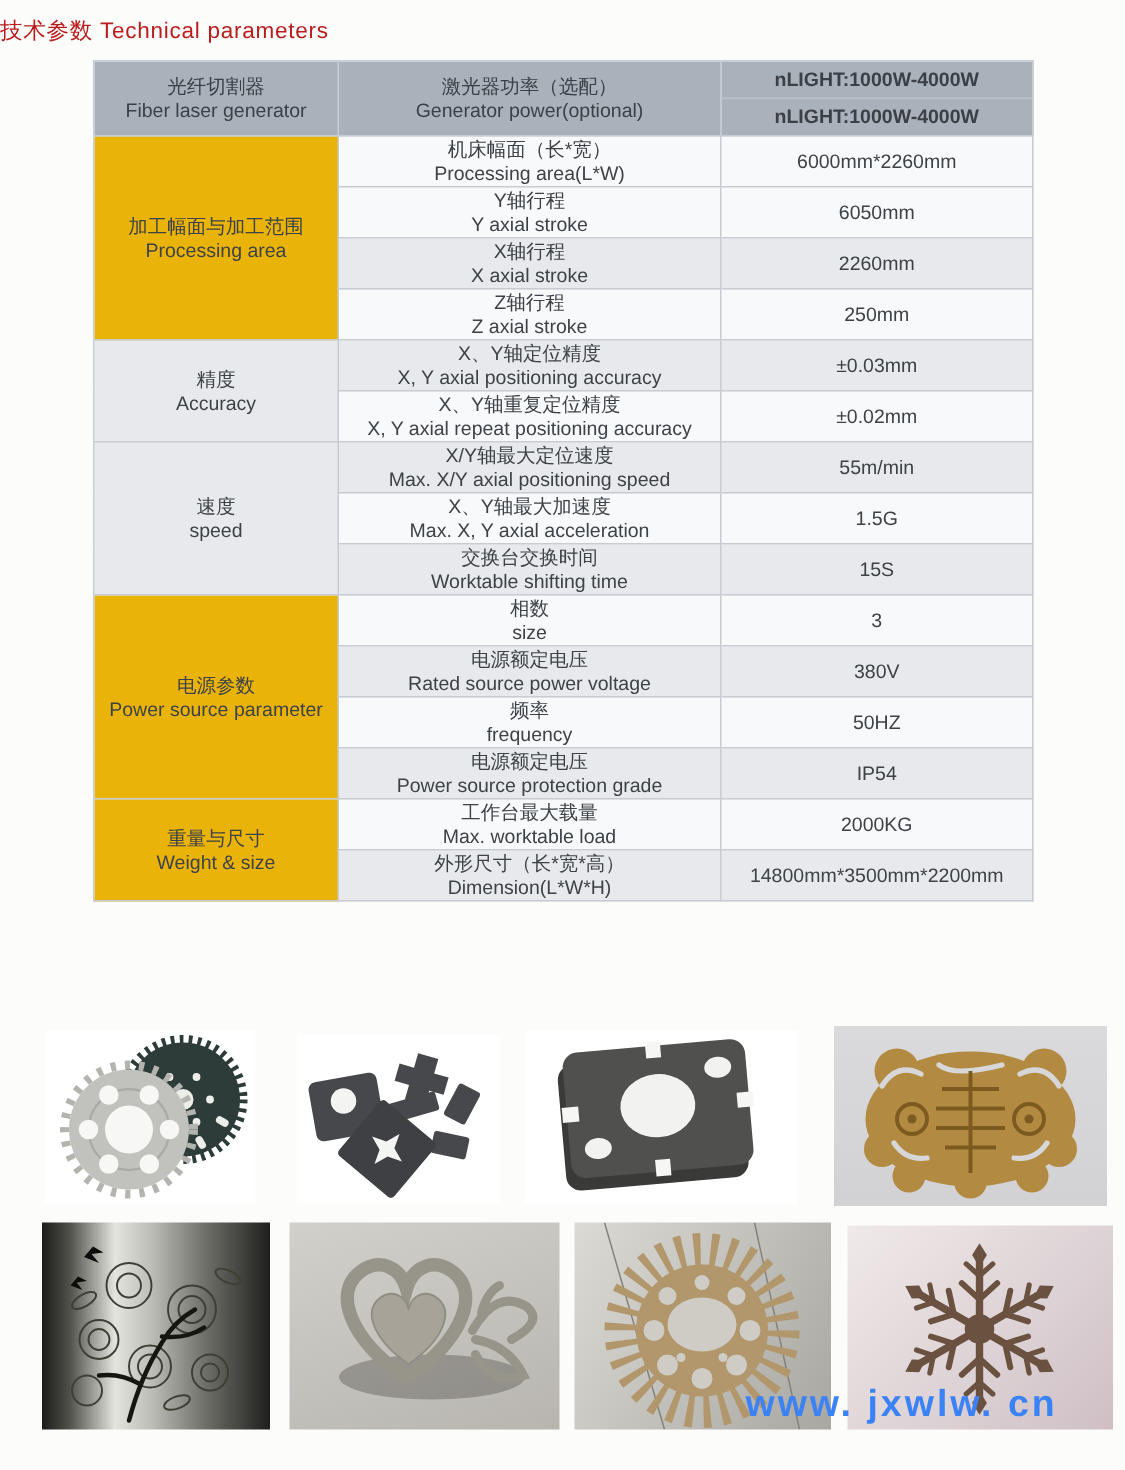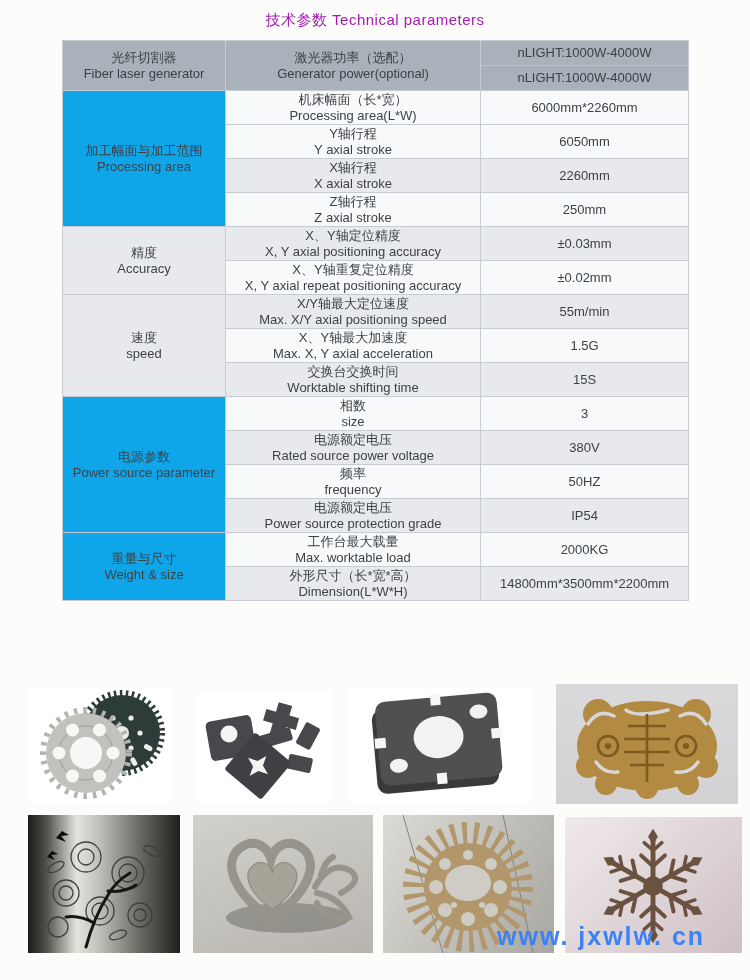--- a/index.html
+++ b/index.html
@@ -4,38 +4,38 @@
 <style>
   html,body{margin:0;padding:0;}
   body{
     width:750px;height:980px;position:relative;
     background:#fcfcfb;
     font-family:"Liberation Sans","DejaVu Sans",sans-serif;
     overflow:hidden;
   }
   .title{
     position:absolute;top:11px;left:0;width:100%;
-    text-align:center;font-size:15px;color:#a21caf;letter-spacing:.5px;
+    text-align:left;font-size:15px;color:#b91c1c;letter-spacing:.5px;
   }
   
   .spec{position:absolute;left:62px;top:40px;}
   .spec table{border-collapse:collapse;width:626px;table-layout:fixed;}
   .spec td{
     border:1px solid #c6ccd1;text-align:center;vertical-align:middle;
     color:#3d4247;padding:1px 2px;background:#f8f9fa;
   }
   .spec tr.body{height:34px;}
   .spec tr.hdr{height:50px;}
   .spec tr.hdr td{background:#a9b2ba;color:#3b4046;}
   .spec tr.shade td{background:#e7e9ec;}
-  .spec td.grp{background:#0ea5e9;}
+  .spec td.grp{background:#eab308;}
   .spec .cn{font-size:13px;line-height:16px;}
   .spec .en{font-size:13px;line-height:15px;}
   .spec td.val{font-size:13px;}
-  .spec td.hv{padding:0;}
+  .spec td.hv{padding:0;font-weight:bold;}
   .spec td.hv div{height:24px;line-height:24px;font-size:13px;}
   .spec td.hv div:first-child{border-bottom:1px solid #bcc4ca;}
   
   .ph{position:absolute;overflow:hidden;}
   .p1{left:30px;top:687px;width:140px;height:116px;background:#fff;}
   .p2{left:198px;top:690px;width:135px;height:112px;background:#fff;}
   .p3{left:350px;top:687px;width:182px;height:116px;background:#fff;}
   .p4{left:556px;top:684px;width:182px;height:120px;background:linear-gradient(180deg,#dadadc,#d2d2d4);}
   .p5{left:28px;top:815px;width:152px;height:138px;
       background:linear-gradient(to right,#1b1b19 0%,#50504a 12%,#e4e4de 32%,#bdbdb7 48%,#6e6e68 72%,#1f1f1d 100%);}

